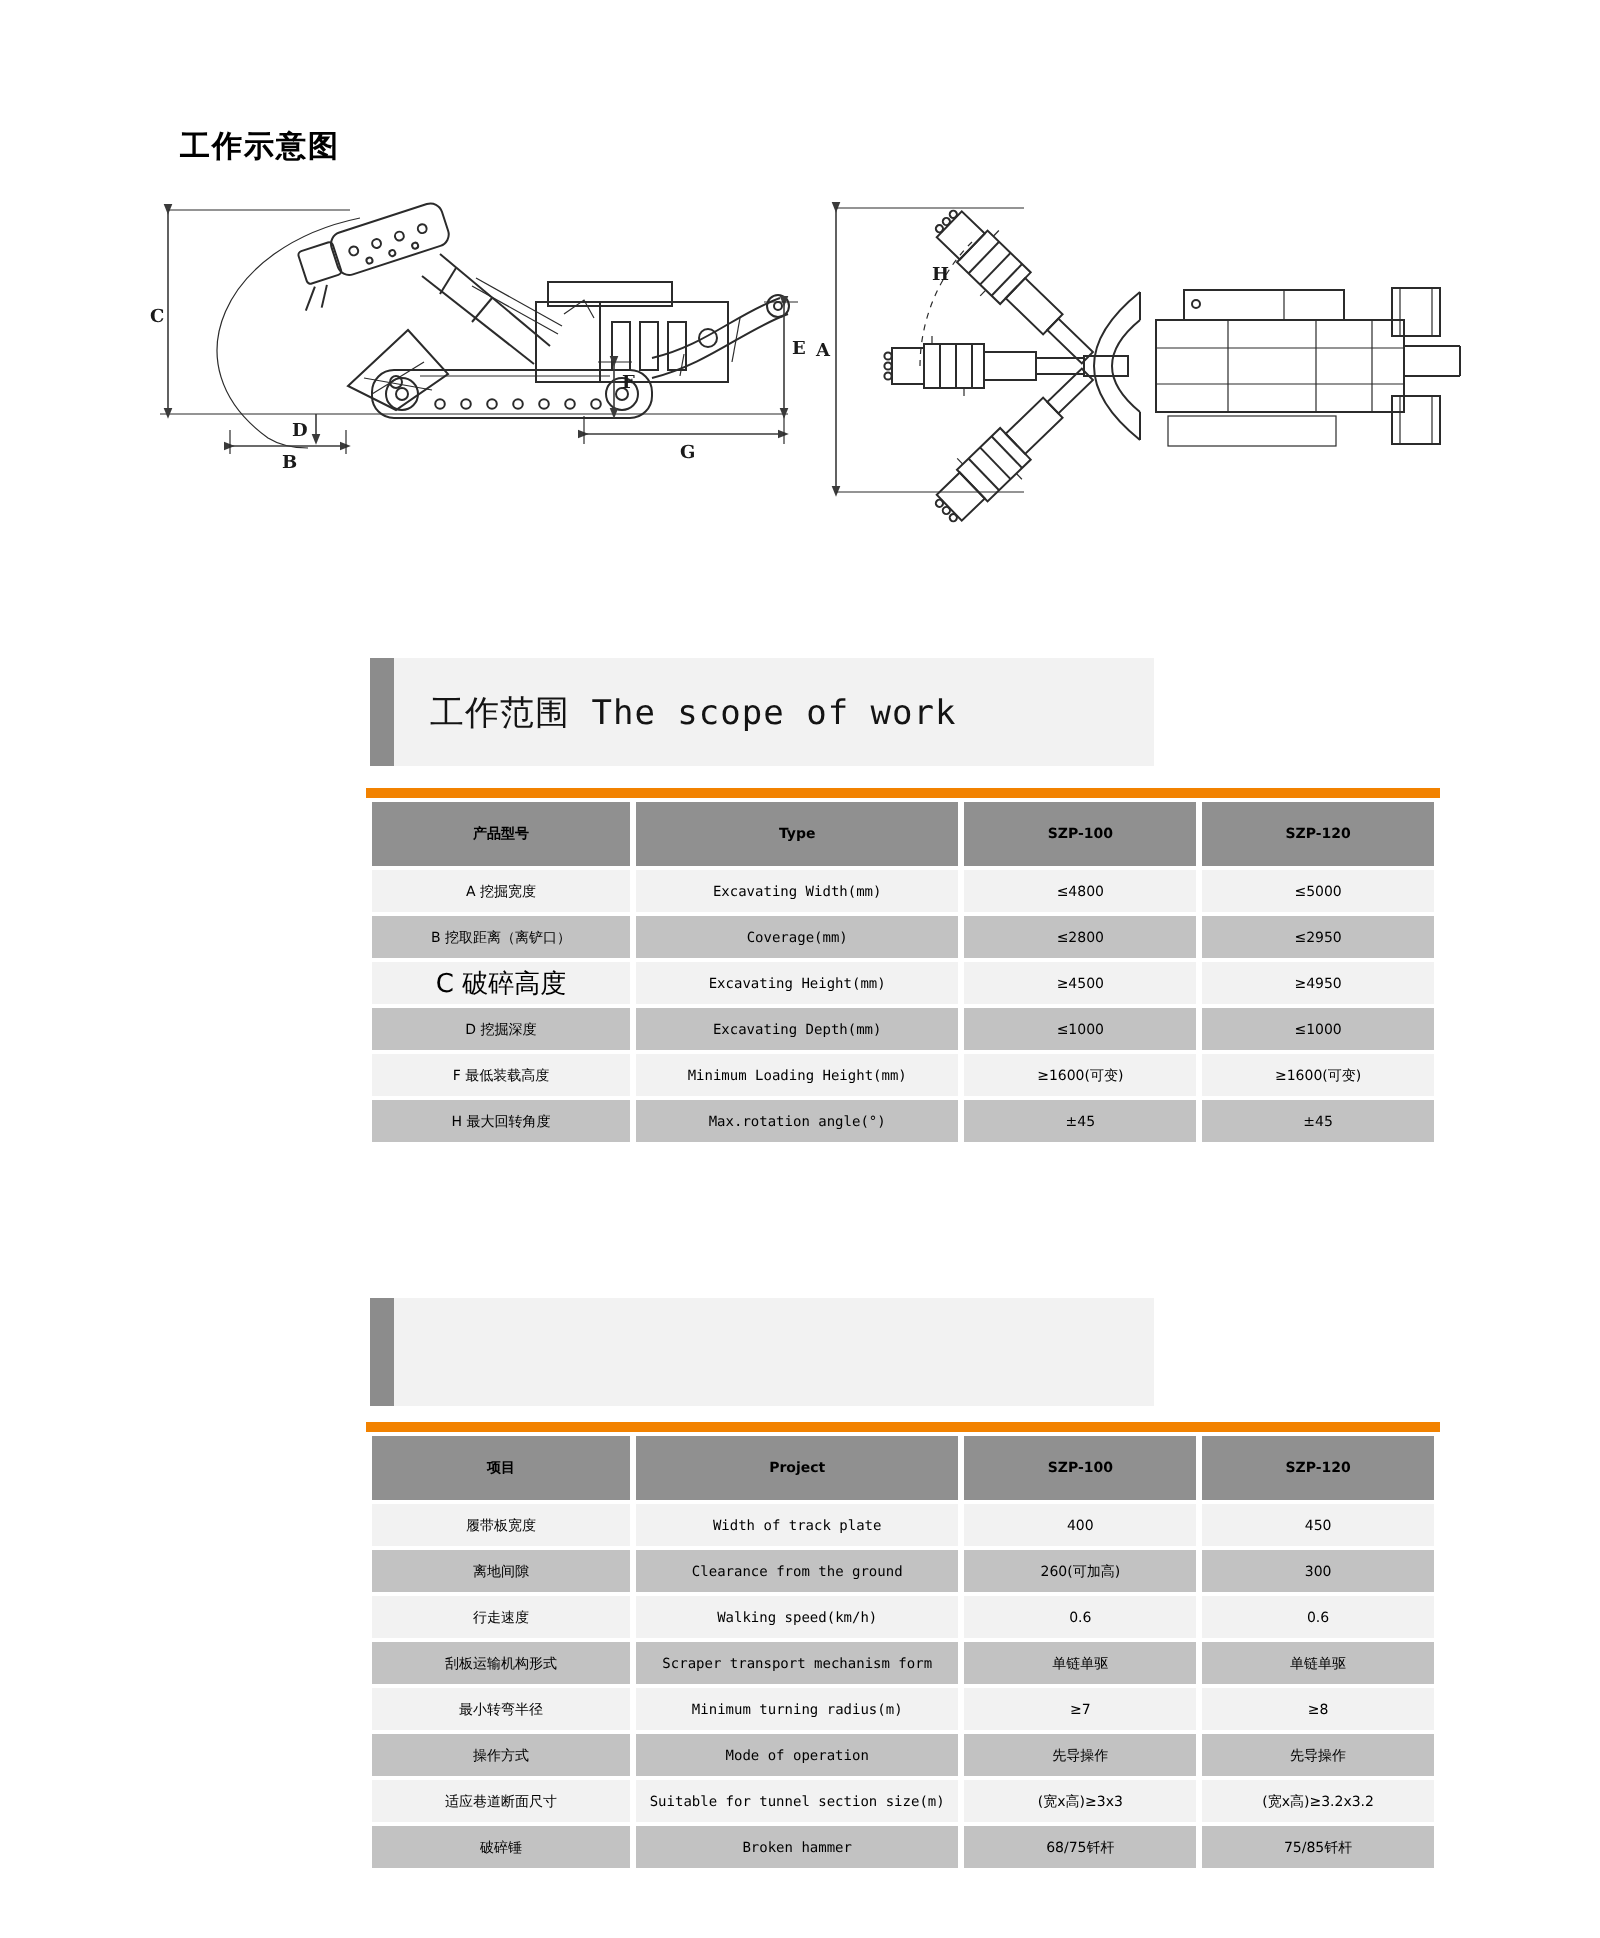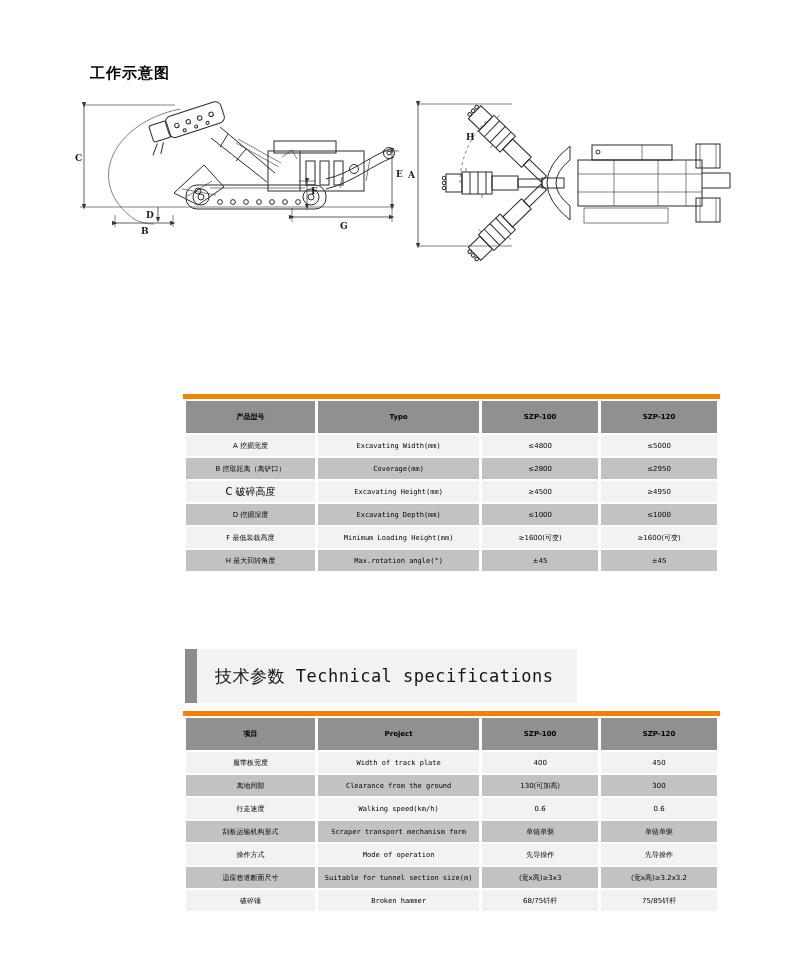--- a/index.html
+++ b/index.html
@@ -222,20 +222,24 @@
         <line class="thin" x1="320" y1="110" x2="320" y2="134"></line>
         <line class="ln" x1="306" y1="85" x2="334" y2="85"></line>
         <line class="ln" x1="306" y1="100" x2="334" y2="100"></line>
         <line class="ln" x1="334" y1="85" x2="334" y2="100"></line>
       </g>
       <text class="dimlabel" x="12" y="90">A</text>
       <text class="dimlabel" x="70" y="52">H</text>
     </svg>
   </div>
 
+  <div class="section-heading sh1">
+    <div class="heading-bar"></div>
+    <div class="heading-text">工作范围 The scope of work</div>
+  </div>
 
   <div class="spec-table-wrap tw1">
     <div class="orange-bar"></div>
     <table>
       <colgroup>
           <col class="c1">
           <col class="c2">
           <col class="c3">
           <col class="c4">
         </colgroup>
@@ -254,21 +258,21 @@
             <td style="font-size: 7px;">≤4800</td>
             <td style="font-size: 7px;">≤5000</td>
           </tr>
           <tr>
             <td style="font-size: 7px; margin-left: 48px;">B 挖取距离（离铲口）</td>
             <td class="en" style="font-size: 7px;">Coverage(mm)</td>
             <td style="font-size: 7px;">≤2800</td>
             <td style="font-size: 7px;">≤2950</td>
           </tr>
           <tr>
-            <td style="font-size: 10px; text-align: center;">C 破碎高度</td>
+            <td style="font-size: 13px; text-align: center;">C 破碎高度</td>
             <td class="en" style="font-size: 7px;">Excavating Height(mm)</td>
             <td style="font-size: 7px;">≥4500</td>
             <td style="font-size: 7px;">≥4950</td>
           </tr>
           <tr>
             <td style="font-size: 7px;">D 挖掘深度</td>
             <td class="en" style="font-size: 7px;">Excavating Depth(mm)</td>
             <td style="font-size: 7px;">≤1000</td>
             <td style="font-size: 7px;">≤1000</td>
           </tr>
@@ -283,21 +287,20 @@
             <td class="en" style="font-size: 7px;">Max.rotation angle(°)</td>
             <td style="font-size: 7px;">±45</td>
             <td style="font-size: 7px;">±45</td>
           </tr>
         </tbody>
     </table>
   </div>
 
   <div class="section-heading sh2">
     <div class="heading-bar"></div>
-    <div class="heading-text">技术参数 Technical specifications</div>
   </div>
 
   <div class="spec-table-wrap tw2">
     <div class="orange-bar"></div>
     <table>
       <colgroup>
           <col class="c1">
           <col class="c2">
           <col class="c3">
           <col class="c4">
@@ -313,36 +316,42 @@
       <tbody>
           <tr>
             <td style="font-size: 7px;">履带板宽度</td>
             <td class="en" style="font-size: 7px;">Width of track plate</td>
             <td style="font-size: 7px;">400</td>
             <td style="font-size: 7px;">450</td>
           </tr>
           <tr>
             <td style="font-size: 7px;">离地间隙</td>
             <td class="en" style="font-size: 7px;">Clearance from the ground</td>
-            <td style="font-size: 7px;">130(可加高)</td>
+            <td style="font-size: 7px;">260(可加高)</td>
             <td style="font-size: 7px;">300</td>
           </tr>
           <tr>
             <td style="font-size: 7px;">行走速度</td>
             <td class="en" style="font-size: 7px;">Walking speed(km/h)</td>
             <td style="font-size: 7px;">0.6</td>
             <td style="font-size: 7px;">0.6</td>
           </tr>
           <tr>
             <td style="font-size: 7px;">刮板运输机构形式</td>
             <td class="en" style="font-size: 7px;">Scraper transport mechanism form</td>
             <td style="font-size: 7px;">单链单驱</td>
             <td style="font-size: 7px;">单链单驱</td>
           </tr>
           <tr>
+            <td style="font-size: 7px;">最小转弯半径</td>
+            <td class="en" style="font-size: 7px;">Minimum turning radius(m)</td>
+            <td style="font-size: 7px;">≥7</td>
+            <td style="font-size: 7px;">≥8</td>
+          </tr>
+          <tr>
             <td style="font-size: 7px;">操作方式</td>
             <td class="en" style="font-size: 7px;">Mode of operation</td>
             <td style="font-size: 7px;">先导操作</td>
             <td style="font-size: 7px;">先导操作</td>
           </tr>
           <tr>
             <td style="font-size: 7px;">适应巷道断面尺寸</td>
             <td class="en" style="font-size: 7px;">Suitable for tunnel section size(m)</td>
             <td style="font-size: 7px;">(宽x高)≥3x3</td>
             <td style="font-size: 7px;">(宽x高)≥3.2x3.2</td>

